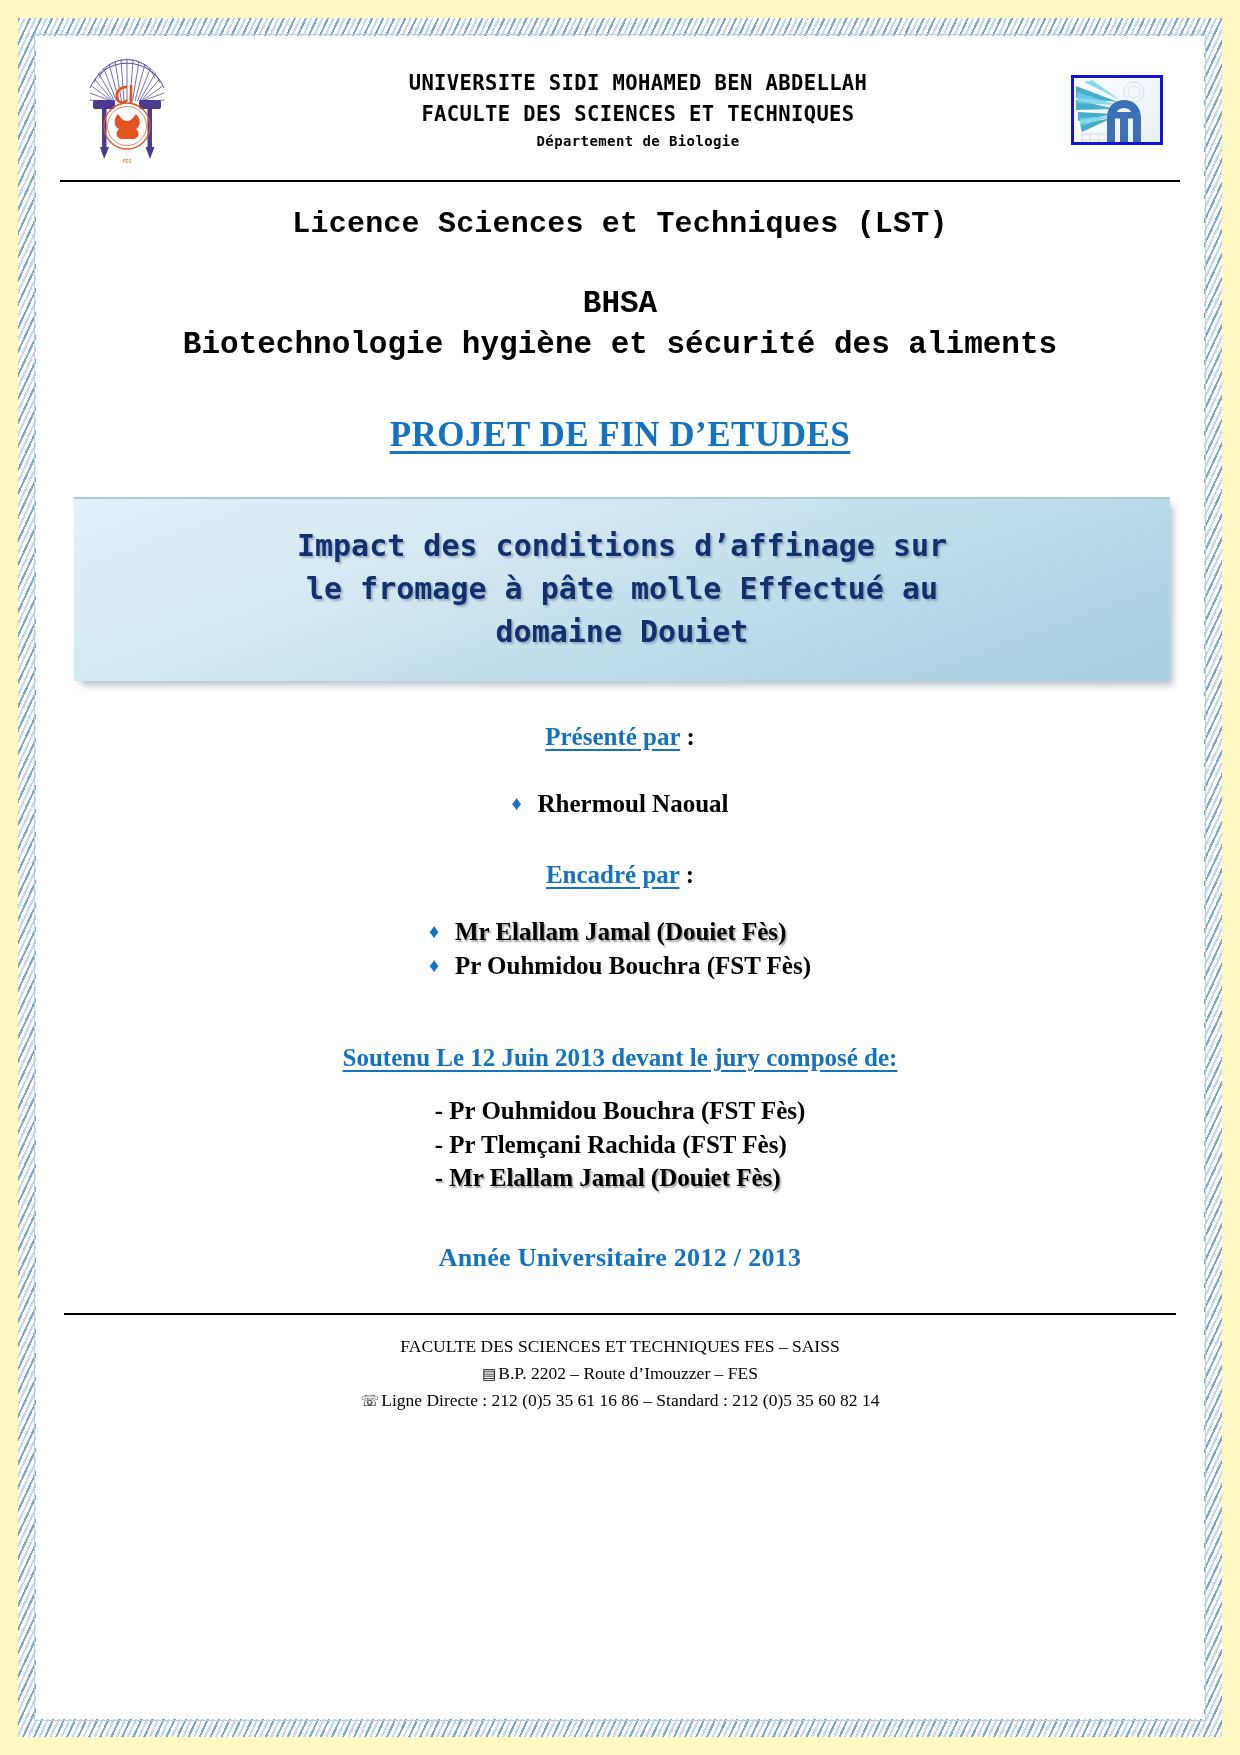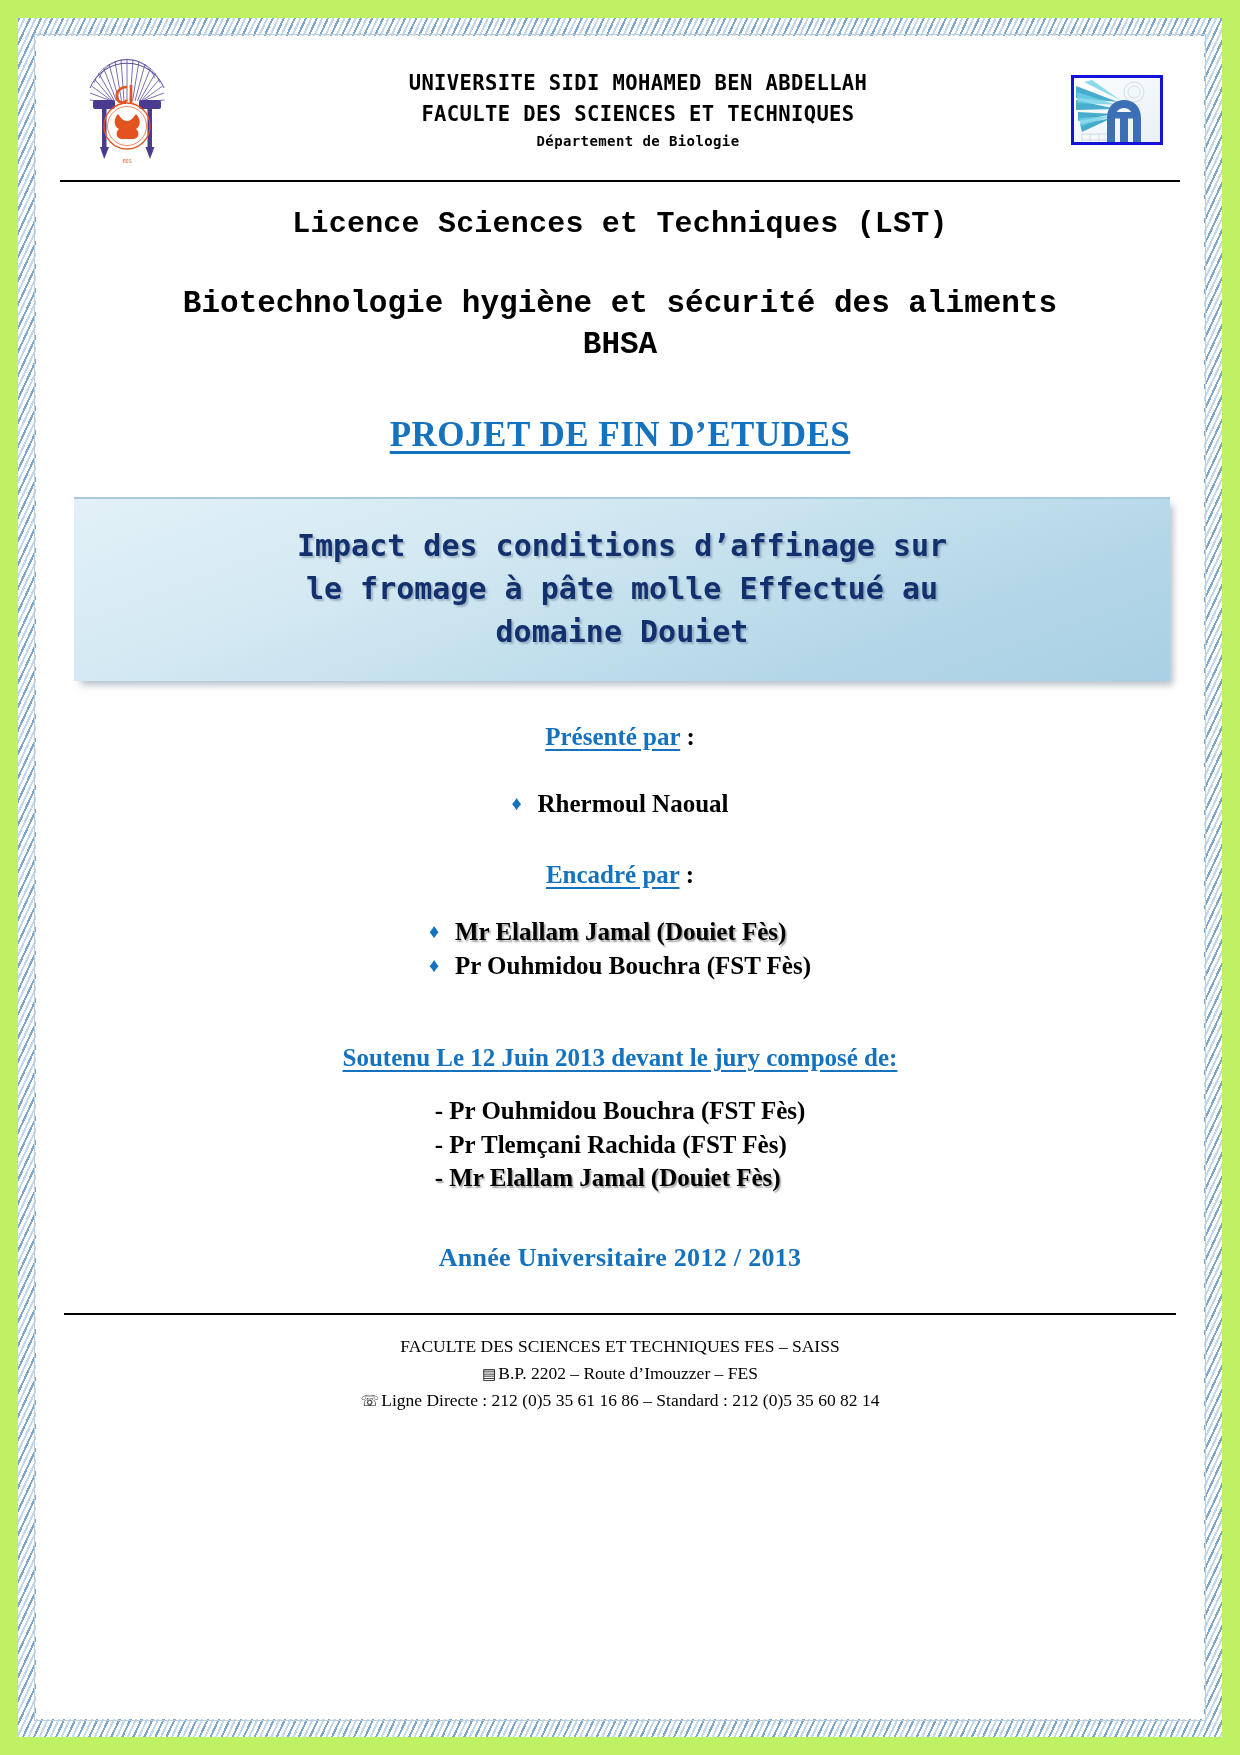--- a/index.html
+++ b/index.html
@@ -5,21 +5,21 @@
   html, body {
     margin: 0;
     padding: 0;
     background: #ffffff;
   }
 
   .page {
     position: relative;
     width: 1240px;
     height: 1755px;
-    background: #bef264;
+    background: #fef9c3;
     box-sizing: border-box;
     overflow: hidden;
     font-family: "Liberation Serif", "DejaVu Serif", serif;
   }
 
   
   .deco-border {
     position: absolute;
     left: 18px;
     top: 18px;
@@ -370,22 +370,22 @@
           <text x="43" y="82" font-size="12.5" font-weight="bold" fill="#16256e" text-anchor="middle" font-family="DejaVu Serif, serif">FST FES</text>
         </svg>
       </div>
     </div>
 
     <div class="rule-top"></div>
 
     <div class="prog prog-lst">Licence Sciences et Techniques (LST)</div>
 
     <div class="prog prog-spec">
+      <div>BHSA</div>
       <div>Biotechnologie hygiène et sécurité des aliments</div>
-      <div>BHSA</div>
     </div>
 
     <div class="pfe">
       <span class="pfe-text">PROJET DE FIN D’ETUDES</span>
     </div>
 
     <div class="title-box-wrap">
       <div class="title-box">
         <div class="title-box-text">Impact des conditions d’affinage sur
 le fromage à pâte molle Effectué au

